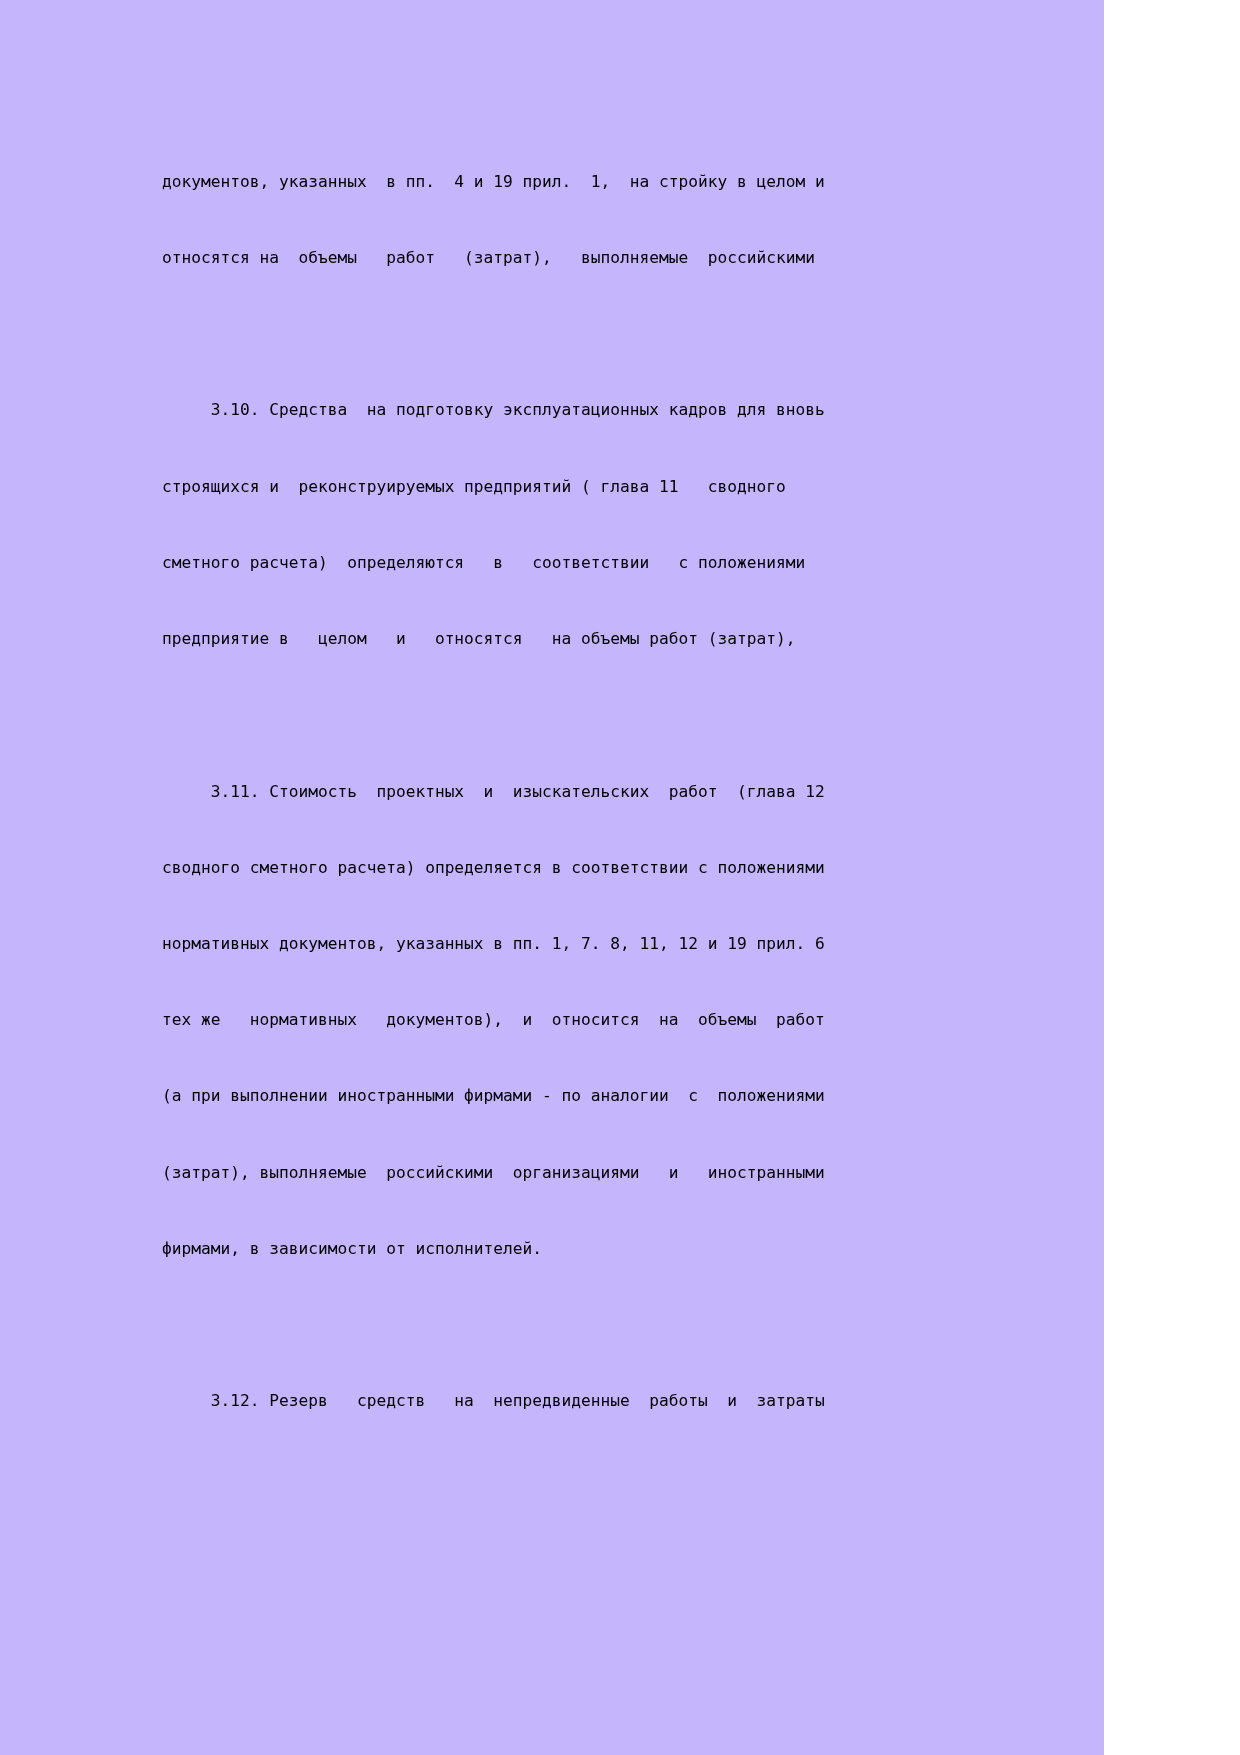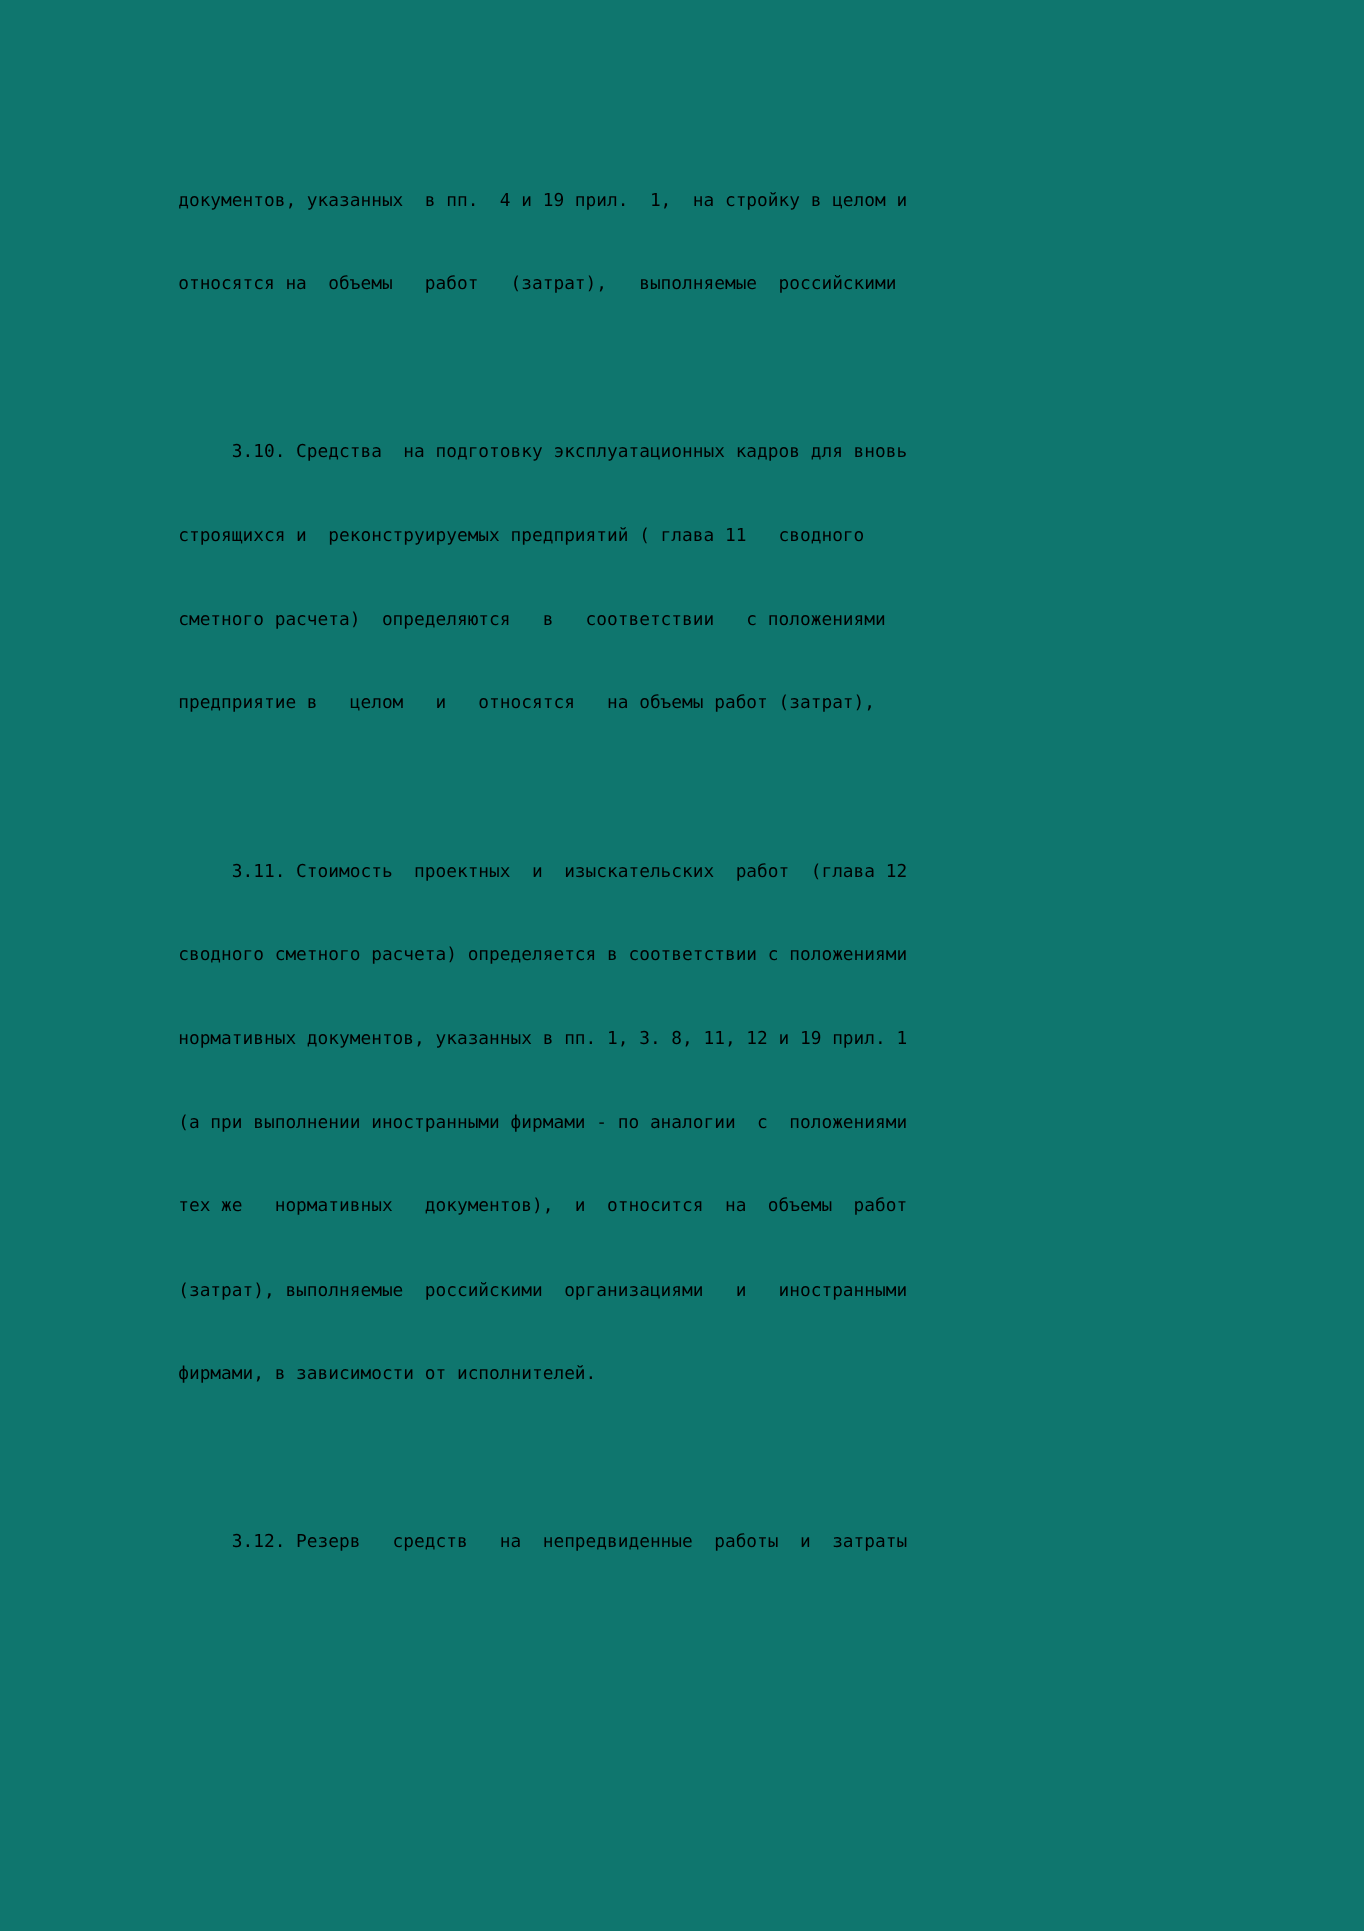--- a/index.html
+++ b/index.html
@@ -6,23 +6,23 @@
     margin: 0;
     padding: 0;
     background: #ffffff;
   }
   body {
     font-family: "DejaVu Sans Mono", "Liberation Mono", monospace;
     color: #000000;
   }
   .page {
     position: relative;
-    width: 1240px;
+    width: 1104px;
     height: 1755px;
-    background: #0f766e;
+    background: #c4b5fd;
     box-sizing: border-box;
     overflow: hidden;
   }
   .doc-body {
     position: absolute;
     left: 162px;
     top: 118px;
     width: 718px;
   }
   .para {
@@ -55,23 +55,23 @@
     <div class="para">
       <span class="ln">     3.10. Средства  на подготовку эксплуатационных кадров для вновь</span>
       <span class="ln">строящихся и  реконструируемых предприятий ( глава 11   сводного</span>
       <span class="ln">сметного расчета)  определяются   в   соответствии   с положениями</span>
       <span class="ln">предприятие в   целом   и   относятся   на объемы работ (затрат),</span>
     </div>
 
     <div class="para">
       <span class="ln">     3.11. Стоимость  проектных  и  изыскательских  работ  (глава 12</span>
       <span class="ln">сводного сметного расчета) определяется в соответствии с положениями</span>
-      <span class="ln">нормативных документов, указанных в пп. 1, 3. 8, 11, 12 и 19 прил. 1</span>
+      <span class="ln">нормативных документов, указанных в пп. 1, 7. 8, 11, 12 и 19 прил. 6</span>
+      <span class="ln">тех же   нормативных   документов),  и  относится  на  объемы  работ</span>
       <span class="ln">(а при выполнении иностранными фирмами - по аналогии  с  положениями</span>
-      <span class="ln">тех же   нормативных   документов),  и  относится  на  объемы  работ</span>
       <span class="ln">(затрат), выполняемые  российскими  организациями   и   иностранными</span>
       <span class="ln">фирмами, в зависимости от исполнителей.</span>
     </div>
 
     <div class="para">
       <span class="ln">     3.12. Резерв   средств   на  непредвиденные  работы  и  затраты</span>
       
       
     </div>
 

